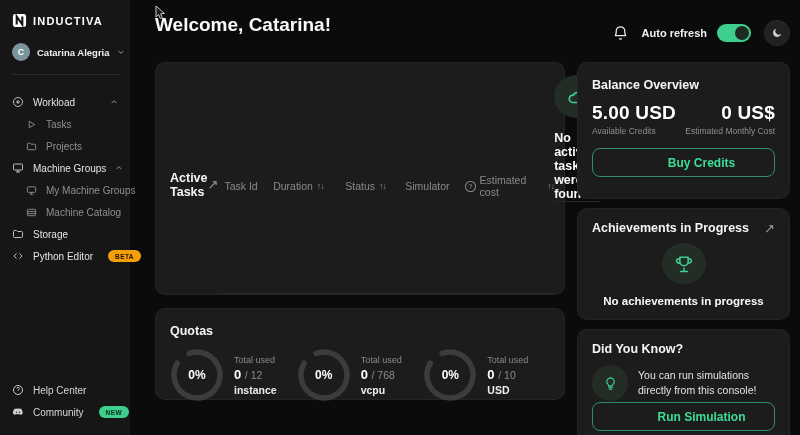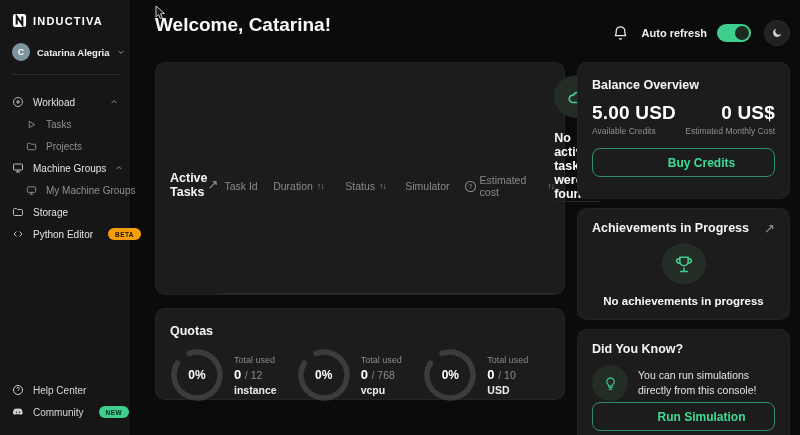--- a/index.html
+++ b/index.html
@@ -217,20 +217,29 @@
       </span>
     </div>
     <div class="nav-item child">
       <span class="ic">
         <svg width="11" height="11" viewBox="0 0 24 24" fill="none" stroke="currentColor" stroke-width="2">
             <rect x="3" y="4" width="18" height="12" rx="2"></rect>
             <path d="M8 20h8M12 16v4"></path>
           </svg>
       </span>
       <span>My Machine Groups</span>
+    </div>
+    <div class="nav-item child">
+      <span class="ic">
+        <svg width="11" height="11" viewBox="0 0 24 24" fill="none" stroke="currentColor" stroke-width="2">
+            <rect x="3" y="5" width="18" height="14" rx="2"></rect>
+            <path d="M3 10h18M3 14.5h18"></path>
+          </svg>
+      </span>
+      <span>Machine Catalog</span>
     </div>
     <div class="nav-item">
       <span class="ic">
         <svg width="12" height="12" viewBox="0 0 24 24" fill="none" stroke="currentColor" stroke-width="2">
             <path d="M3 7a2 2 0 012-2h4l2 2h8a2 2 0 012 2v8a2 2 0 01-2 2H5a2 2 0 01-2-2V7z"></path>
           </svg>
       </span>
       <span>Storage</span>
     </div>
     <div class="nav-item">

